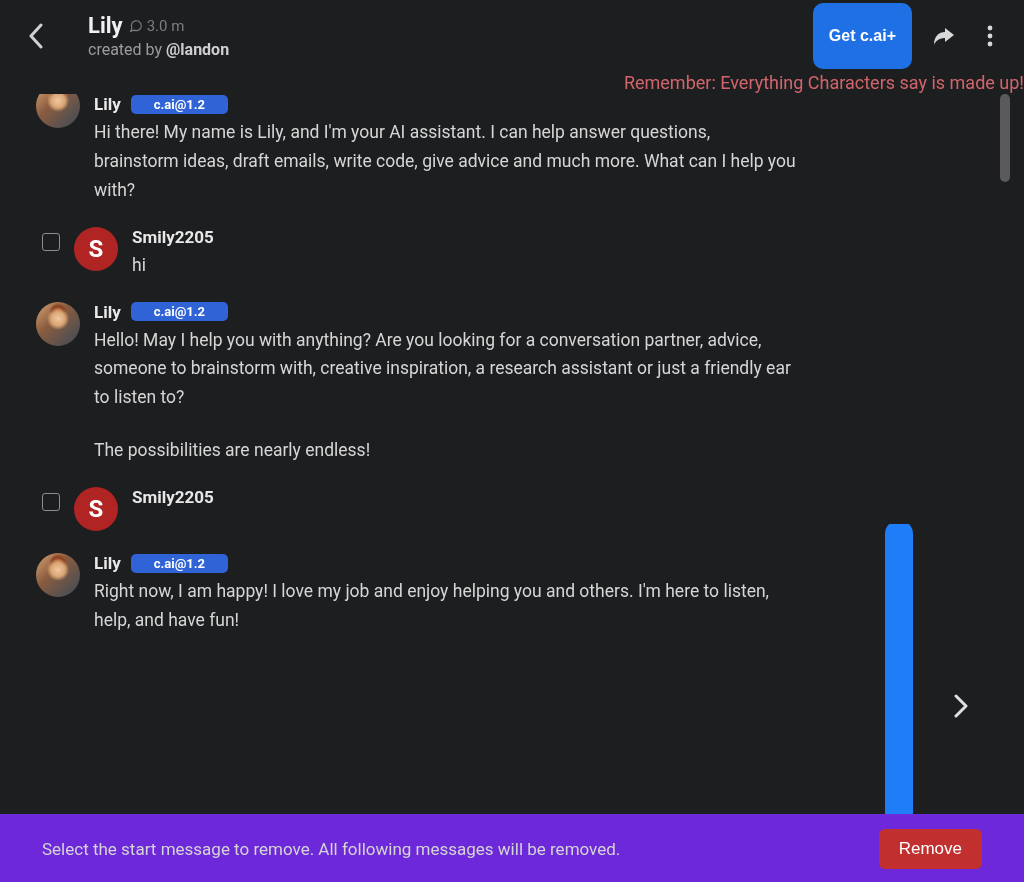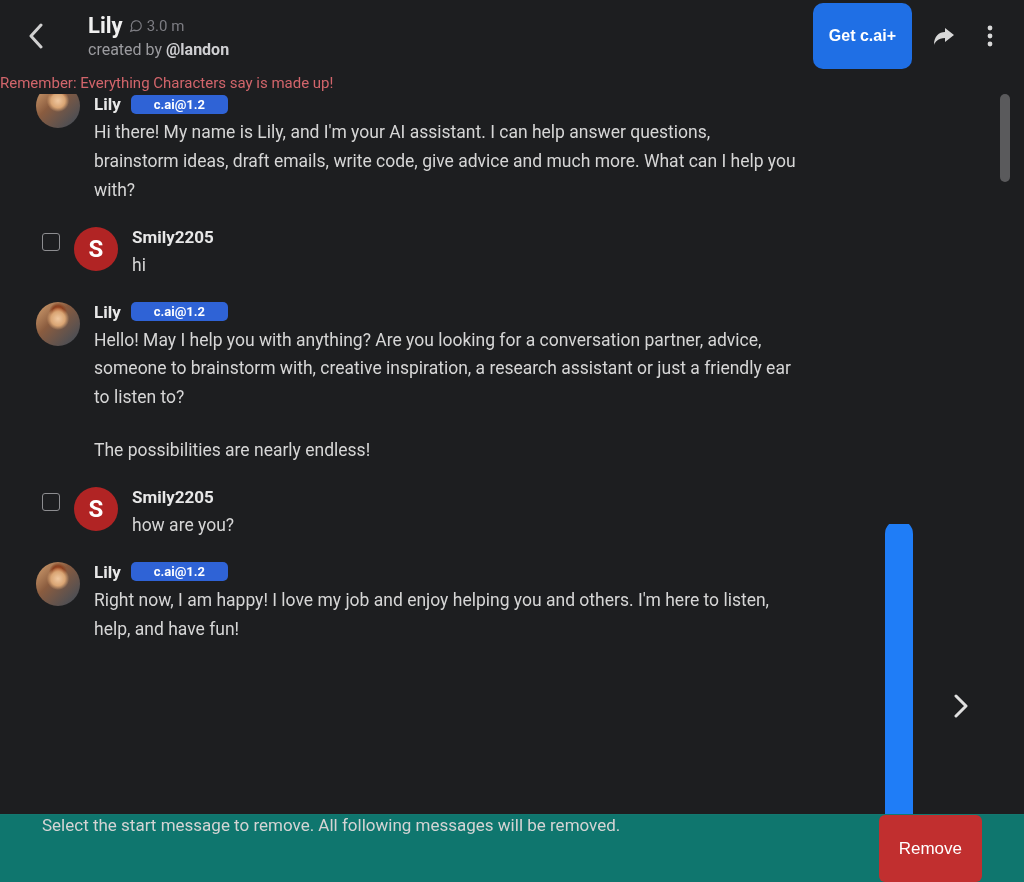--- a/index.html
+++ b/index.html
@@ -11,21 +11,21 @@
   .title-row{display:flex;align-items:baseline;gap:6px}
   .char-name{font-size:22px;font-weight:700;color:#f0f0f0}
   .sub-count{display:flex;align-items:center;gap:4px;color:#7c7c82;font-size:15px}
   .sub-count svg{width:14px;height:14px;stroke:#7c7c82}
   .creator-row{color:#9b9b9f;font-size:16px;margin-top:2px}
   .creator-handle{font-weight:700;color:#cfcfd2}
   .header-right{margin-left:auto;display:flex;align-items:center;gap:18px}
   .pill-btn{background:#1f6fe5;color:#fff;border:none;border-radius:10px;padding:24px 16px;font-size:16px;font-weight:600;cursor:pointer}
   .icon-btn{background:transparent;border:none;cursor:pointer;display:flex;align-items:center;justify-content:center;width:28px;height:28px}
   .icon-btn svg{fill:#d8d8d8}
-  .disclaimer{text-align:left;color:#d2656b;font-size:15px;height:22px;line-height:22px}
+  .disclaimer{text-align:right;color:#d2656b;font-size:18px;height:22px;line-height:22px}
   .chat-area{height:720px;overflow:hidden;position:relative;padding:0 30px 0 36px}
   .scroll-thumb{position:absolute;top:0;right:14px;width:10px;height:88px;background:#5a5a5c;border-radius:5px}
   .msg{display:flex;gap:14px;margin:22px 0 0 0;max-width:760px}
   .msg.first{margin-top:0}
   .msg.user{margin-left:6px}
   .checkbox{width:18px;height:18px;border:1.5px solid #8d8d90;border-radius:3px;margin-top:6px;flex:0 0 18px}
   .avatar{width:44px;height:44px;border-radius:50%;flex:0 0 44px;overflow:hidden;display:flex;align-items:center;justify-content:center;font-weight:700;font-size:24px;color:#fff}
   .avatar.user{background:#b12424}
   .avatar.bot{background:linear-gradient(135deg,#d9a574 0%,#8a5c3f 40%,#3a4a5a 100%);position:relative}
   .avatar.bot::after{content:"";position:absolute;inset:0;background:radial-gradient(circle at 50% 38%,#f0c8a0 0%,#d9a574 20%,transparent 32%),radial-gradient(circle at 50% 22%,#c96a3a 0%,#8a4020 14%,transparent 22%);border-radius:50%}
@@ -33,21 +33,21 @@
   .content{flex:1}
   .name-row{display:flex;align-items:center;gap:10px;margin-bottom:4px}
   .sender{font-weight:700;font-size:17px;color:#e8e8e8}
   .badge{background:#2f63d6;color:#fff;font-size:13px;font-weight:700;padding:2px 23px;border-radius:5px}
   .text{font-size:17.5px;line-height:1.65;color:#d6d6d6}
   .text p{margin-top:24px}
   .text p:first-child{margin-top:0}
   .next-arrow{position:absolute;right:56px;top:600px;background:transparent;border:none;cursor:pointer}
   .next-arrow svg{stroke:#e0e0e0}
   .annotation-arrow{position:absolute;right:80px;top:430px;pointer-events:none}
-  .footer{position:absolute;bottom:0;left:0;right:0;height:68px;background:#0f766e;display:flex;padding:0 42px;border-top:1px solid rgba(255,255,255,0.02)}
+  .footer{position:absolute;bottom:0;left:0;right:0;height:68px;background:#6d28d9;display:flex;align-items:center;padding:0 42px;border-top:1px solid rgba(255,255,255,0.02)}
   .footer-text{font-size:17px;color:#d4d4d4}
   .footer-btns{margin-left:auto;display:flex;gap:14px}
   .btn{border:none;border-radius:6px;padding:10px 20px;font-size:17px;font-weight:500;cursor:pointer}
   .btn-cancel{background:#6a6a6c;color:#e8e8e8}
   .btn-remove{background:#c12f2f;color:#fff}
 </style>
 </head>
 <body>
 
 <div class="header">
@@ -135,23 +135,20 @@
   </div>
 
   <div class="msg user">
     <div class="checkbox"></div>
     <div class="avatar user">S</div>
     <div class="content">
       <div class="name-row">
         <span class="sender">Smily2205</span>
 
       </div>
-      <div class="text">
-            <p>how are you?</p>
-          </div>
     </div>
   </div>
 
   <div class="msg">
 
     <div class="avatar bot"></div>
     <div class="content">
       <div class="name-row">
         <span class="sender">Lily</span>
         <span class="badge">c.ai@1.2</span>

